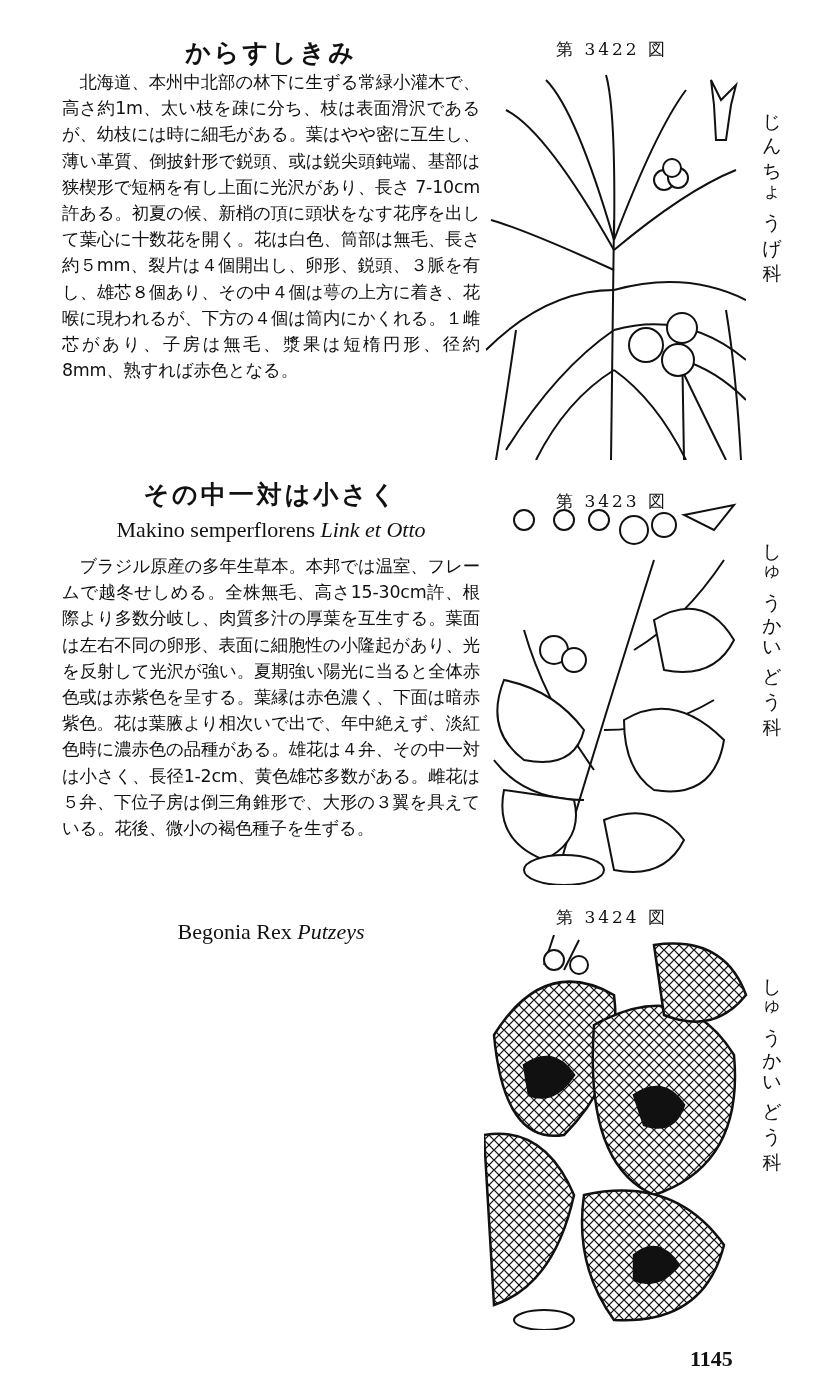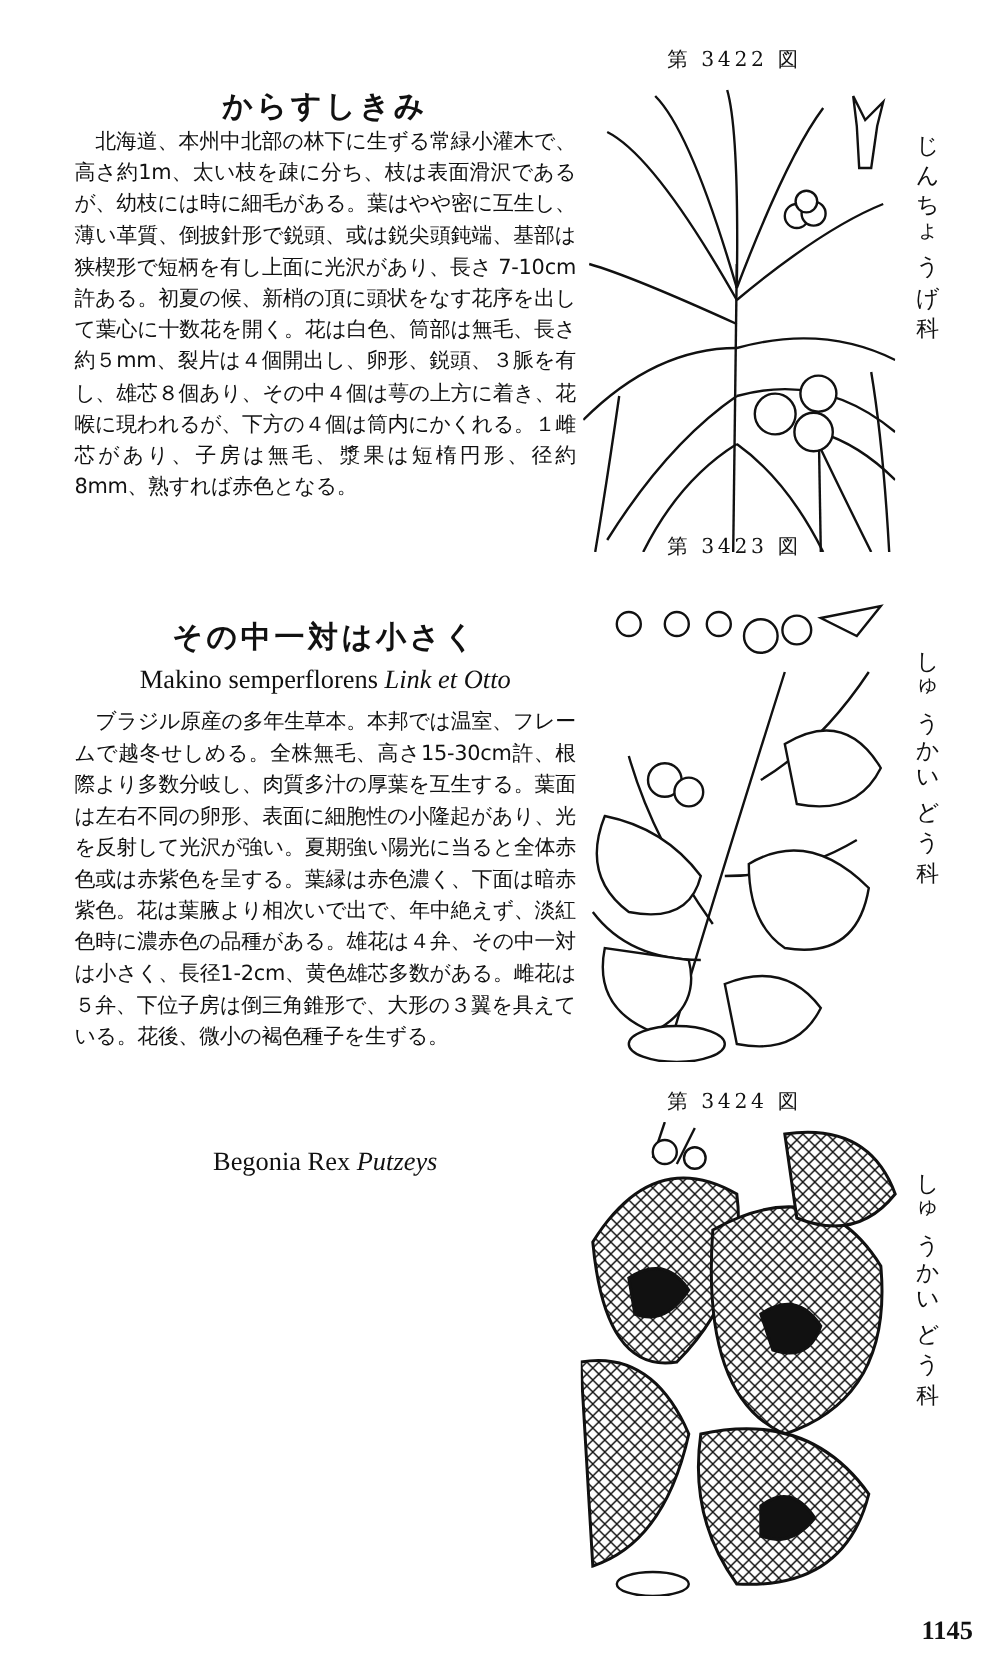--- a/index.html
+++ b/index.html
@@ -1,21 +1,21 @@
 <!DOCTYPE html>
 <html><head>
 <meta charset="utf-8">
 <style>
   html, body { margin: 0; padding: 0; background: #ffffff; }
   body {
     width: 840px; height: 1400px; position: relative; overflow: hidden;
     font-family: "DejaVu Serif", "Liberation Serif", serif; color: #111;
   }
   .entry { position: absolute; left: 0; width: 840px; }
-  .text-col { position: absolute; left: 62px; width: 418px; margin-top: 36px; }
+  .text-col { position: absolute; left: 62px; width: 418px; }
   .jp-title {
     text-align: center; font-family: "DejaVu Sans", sans-serif; font-weight: bold;
     font-size: 25px; letter-spacing: 3px; margin: 0;
   }
   .sci-name {
     text-align: center; font-family: "Liberation Serif", serif; font-size: 22px;
     margin: 6px 0 10px 0; white-space: nowrap;
   }
   .sci-name i { font-style: italic; }
   .desc {
@@ -25,21 +25,21 @@
   .fig-label {
     position: absolute; font-family: "DejaVu Serif", serif; font-size: 17px;
     letter-spacing: 3px; white-space: nowrap;
   }
   .family {
     position: absolute; writing-mode: vertical-rl; font-family: "DejaVu Sans", sans-serif;
     font-size: 19px; letter-spacing: 3px; white-space: nowrap;
   }
   .illus { position: absolute; }
   .page-num {
-    position: absolute; left: 768px; top: 1346px; font-family: "Liberation Serif", serif;
+    position: absolute; left: 690px; top: 1346px; font-family: "Liberation Serif", serif;
     font-weight: bold; font-size: 22px;
   }
 </style>
 </head>
 <body>
 
 <section class="entry" style="top:0;">
   <div class="text-col" style="top:36px;">
     <h2 class="jp-title">からすしきみ</h2>
     <p class="desc">北海道、本州中北部の林下に生ずる常緑小灌木で、高さ約1m、太い枝を疎に分ち、枝は表面滑沢であるが、幼枝には時に細毛がある。葉はやや密に互生し、薄い革質、倒披針形で鋭頭、或は鋭尖頭鈍端、基部は狭楔形で短柄を有し上面に光沢があり、長さ 7-10cm 許ある。初夏の候、新梢の頂に頭状をなす花序を出して葉心に十数花を開く。花は白色、筒部は無毛、長さ約５mm、裂片は４個開出し、卵形、鋭頭、３脈を有し、雄芯８個あり、その中４個は萼の上方に着き、花喉に現われるが、下方の４個は筒内にかくれる。１雌芯があり、子房は無毛、漿果は短楕円形、径約8mm、熟すれば赤色となる。</p>
@@ -83,21 +83,21 @@
 
 <section class="entry" style="top:0;">
   <div class="text-col" style="top:478px;">
     <h2 class="jp-title">その中一対は小さく</h2>
     <div class="sci-name">
       <span>Makino semperflorens</span>
       <i>Link et Otto</i>
     </div>
     <p class="desc">ブラジル原産の多年生草本。本邦では温室、フレームで越冬せしめる。全株無毛、高さ15-30cm許、根際より多数分岐し、肉質多汁の厚葉を互生する。葉面は左右不同の卵形、表面に細胞性の小隆起があり、光を反射して光沢が強い。夏期強い陽光に当ると全体赤色或は赤紫色を呈する。葉縁は赤色濃く、下面は暗赤紫色。花は葉腋より相次いで出で、年中絶えず、淡紅色時に濃赤色の品種がある。雄花は４弁、その中一対は小さく、長径1-2cm、黄色雄芯多数がある。雌花は５弁、下位子房は倒三角錐形で、大形の３翼を具えている。花後、微小の褐色種子を生ずる。</p>
   </div>
-  <div class="fig-label" style="left:556px; top:444px;">第 3423 図</div>
+  <div class="fig-label" style="left:556px; top:490px;">第 3423 図</div>
   <div class="family" style="left:760px; top:530px;">しゅうかいどう科</div>
   <svg class="illus" style="left:484px; top:500px;" width="260" height="385" viewBox="0 0 260 385">
     <g fill="none" stroke="#111" stroke-width="2">
       <path d="M70 385 Q110 250 170 60"></path>
         <path d="M110 270 Q60 200 40 130"></path>
       <path d="M150 150 Q200 120 240 60"></path>
         <path d="M120 230 Q180 230 230 200"></path>
       <path d="M100 300 Q40 300 10 260"></path>
     </g>
     <g fill="#fff" stroke="#111" stroke-width="2">

